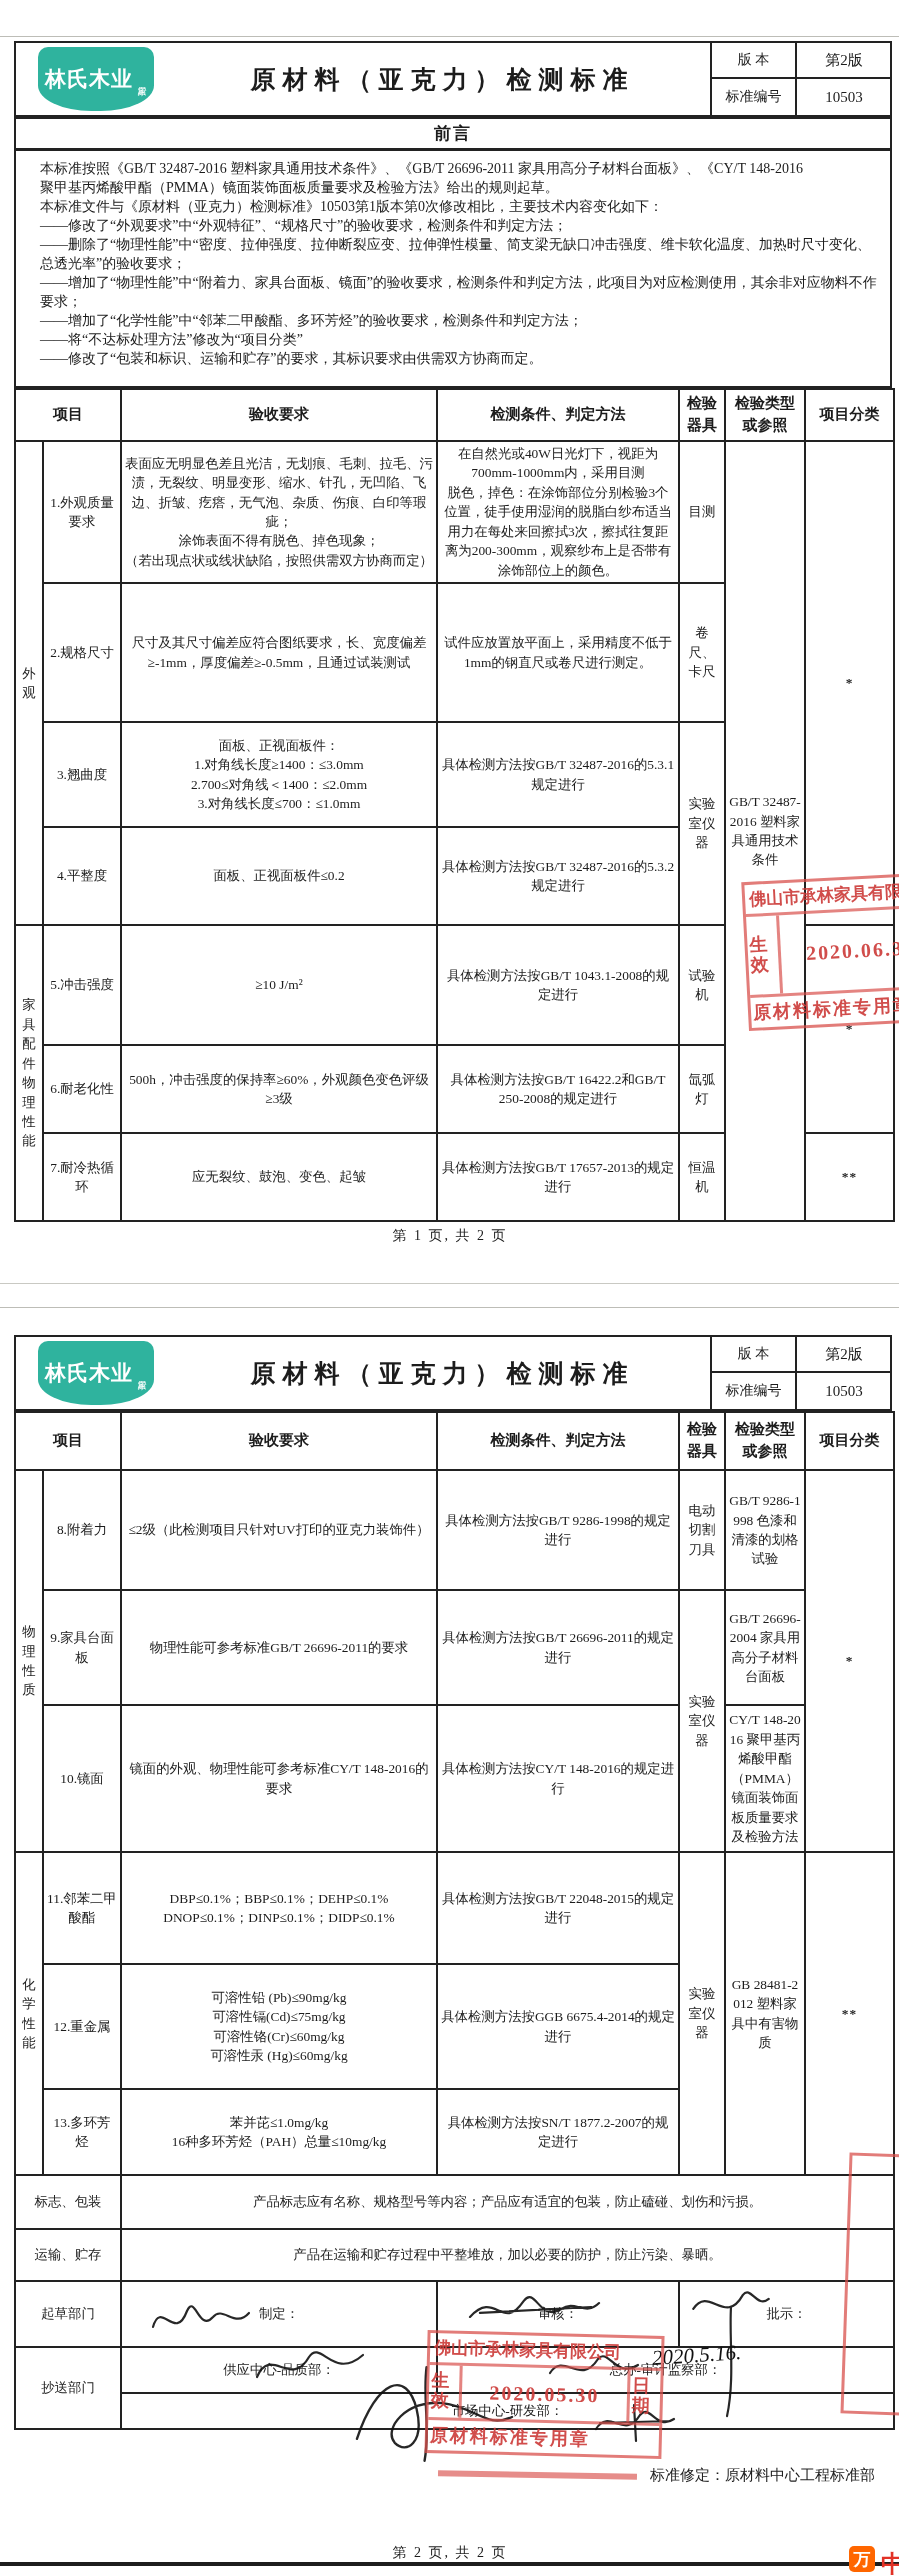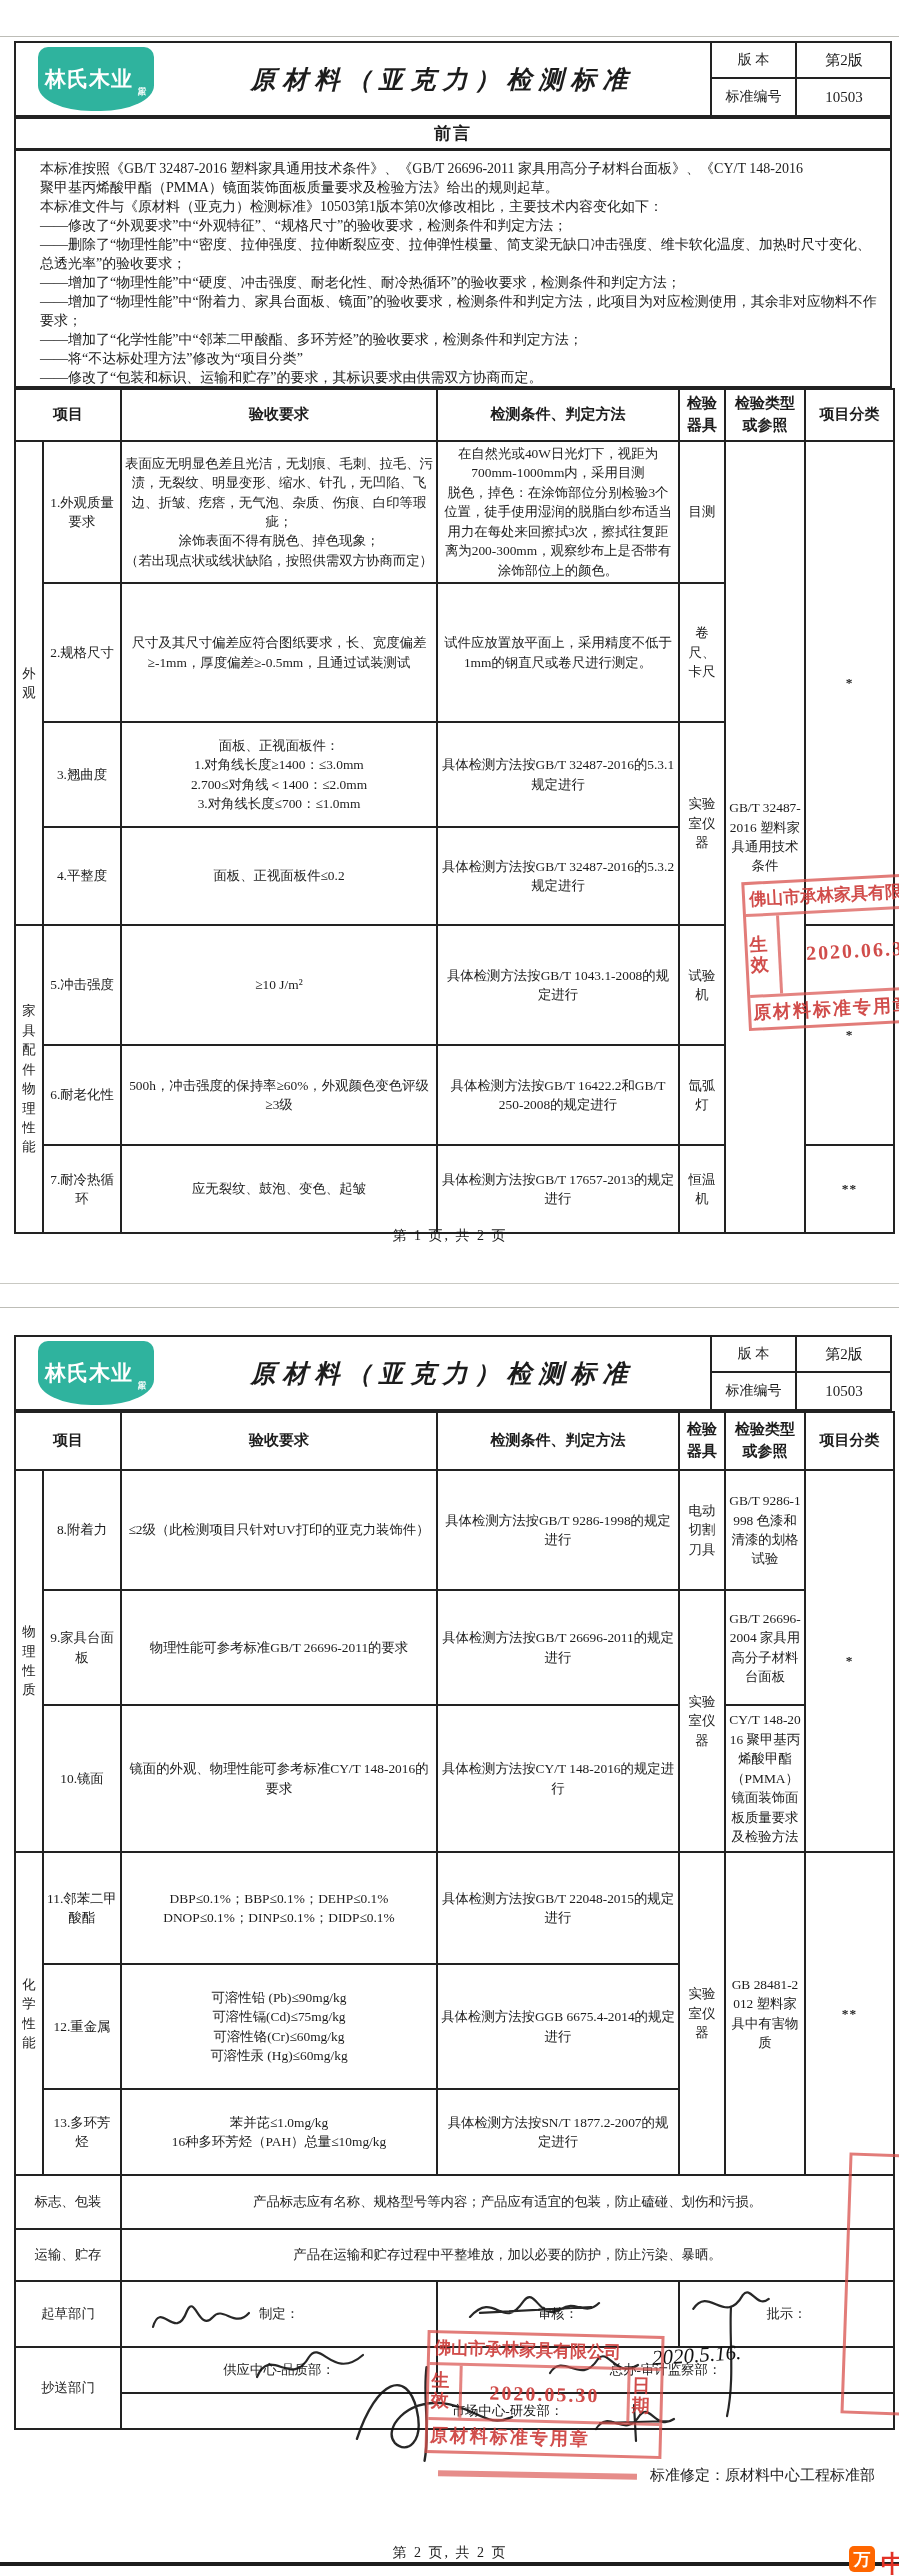--- a/index.html
+++ b/index.html
@@ -8,21 +8,21 @@
   .sep{position:absolute;left:0;width:900px;height:1px;background:#c9c9c3;}
   .box{position:absolute;left:14px;width:878px;border:2px solid #222;box-sizing:border-box;background:#fff;}
   
   .hd{display:flex;align-items:stretch;}
   .hd-logo-wrap{width:159px;display:flex;align-items:center;justify-content:center;}
   .hd-logo{width:116px;height:64px;background:#2fb39e;border-radius:10px 10px 46% 46%/10px 10px 40% 40%;
            display:flex;align-items:center;justify-content:center;color:#fff;}
   .hd-logo .main{font-size:21px;font-weight:bold;letter-spacing:1px;}
   .hd-logo .sub{font-size:9px;margin-left:2px;line-height:1.05;width:11px;}
   .hd-title{flex:1;display:flex;align-items:center;justify-content:center;
-            font-size:25px;font-weight:bold;letter-spacing:7px;font-style:italic;}
+            font-size:25px;font-weight:bold;letter-spacing:7px;}
   .hd-ver{width:178px;display:grid;grid-template-columns:85px 94px;grid-template-rows:1fr 1fr;
           border-left:2px solid #222;}
   .hd-ver div{display:flex;align-items:center;justify-content:center;font-size:14px;
               border-bottom:2px solid #222;box-sizing:border-box;}
   .hd-ver div:nth-child(3),.hd-ver div:nth-child(4){border-bottom:none;}
   .hd-ver div:nth-child(odd){border-right:2px solid #222;}
   .hd-ver .val{font-size:15px;}
   .preband{display:flex;align-items:center;justify-content:center;font-size:17px;font-weight:bold;letter-spacing:2px;}
   .preface{padding:8px 8px 4px 8px;font-size:14px;line-height:19px;overflow:hidden;}
   .pline{white-space:pre-line;margin-left:16px;}
@@ -89,21 +89,20 @@
   <div class="box preband" style="top:117px;height:33px;">
     <span>前言</span>
   </div>
 
   <div class="box preface" style="top:149px;height:239px;">
     <div class="pline">本标准按照《GB/T 32487-2016 塑料家具通用技术条件》、《GB/T 26696-2011 家具用高分子材料台面板》、《CY/T 148-2016</div>
     <div class="pline">聚甲基丙烯酸甲酯（PMMA）镜面装饰面板质量要求及检验方法》给出的规则起草。</div>
     <div class="pline">本标准文件与《原材料（亚克力）检测标准》10503第1版本第0次修改相比，主要技术内容变化如下：</div>
     <div class="pline">——修改了“外观要求”中“外观特征”、“规格尺寸”的验收要求，检测条件和判定方法；</div>
     <div class="pline">——删除了“物理性能”中“密度、拉伸强度、拉伸断裂应变、拉伸弹性模量、简支梁无缺口冲击强度、维卡软化温度、加热时尺寸变化、总透光率”的验收要求；</div>
-    <div class="pline">——增加了“物理性能”中“硬度、冲击强度、耐老化性、耐冷热循环”的验收要求，检测条件和判定方法；</div>
     <div class="pline">——增加了“物理性能”中“附着力、家具台面板、镜面”的验收要求，检测条件和判定方法，此项目为对应检测使用，其余非对应物料不作要求；</div>
     <div class="pline">——增加了“化学性能”中“邻苯二甲酸酯、多环芳烃”的验收要求，检测条件和判定方法；</div>
     <div class="pline">——将“不达标处理方法”修改为“项目分类”</div>
     <div class="pline">——修改了“包装和标识、运输和贮存”的要求，其标识要求由供需双方协商而定。</div>
   </div>
 
   <table class="doc" style="top:388px;">
     <colgroup>
         <col style="width:28px">
         <col style="width:78px">
@@ -155,21 +154,21 @@
       <td>具体检测方法按GB/T 32487-2016的5.3.2规定进行</td>
     </tr>
     <tr style="height:120px">
       <td class="group" rowspan="3">家具配件物理性能</td>
       <td class="item">5.冲击强度</td>
       <td>≥10 J/m²</td>
       <td>具体检测方法按GB/T 1043.1-2008的规定进行</td>
       <td class="tool">试验机</td>
       <td class="cls" rowspan="2">*</td>
     </tr>
-    <tr style="height:100px">
+    <tr style="height:88px">
       <td class="item">6.耐老化性</td>
       <td>500h，冲击强度的保持率≥60%，外观颜色变色评级≥3级</td>
       <td>具体检测方法按GB/T 16422.2和GB/T 250-2008的规定进行</td>
       <td class="tool">氙弧灯</td>
     </tr>
     <tr style="height:88px">
       <td class="item">7.耐冷热循环</td>
       <td>应无裂纹、鼓泡、变色、起皱</td>
       <td>具体检测方法按GB/T 17657-2013的规定进行</td>
       <td class="tool">恒温机</td>

